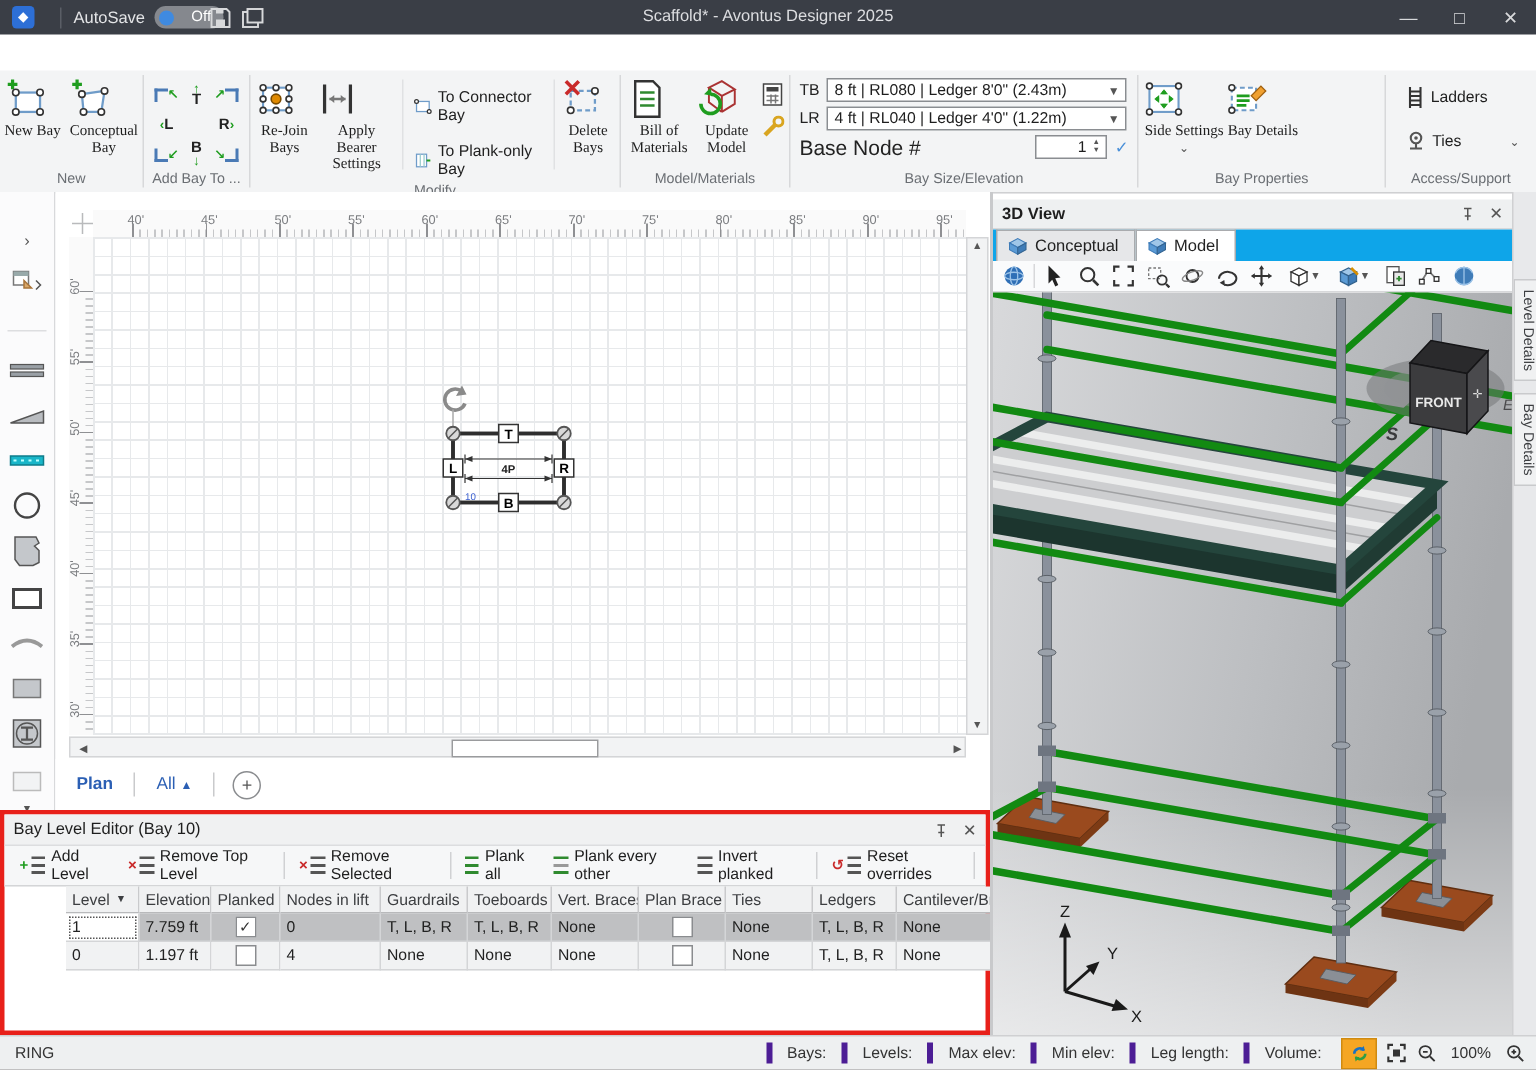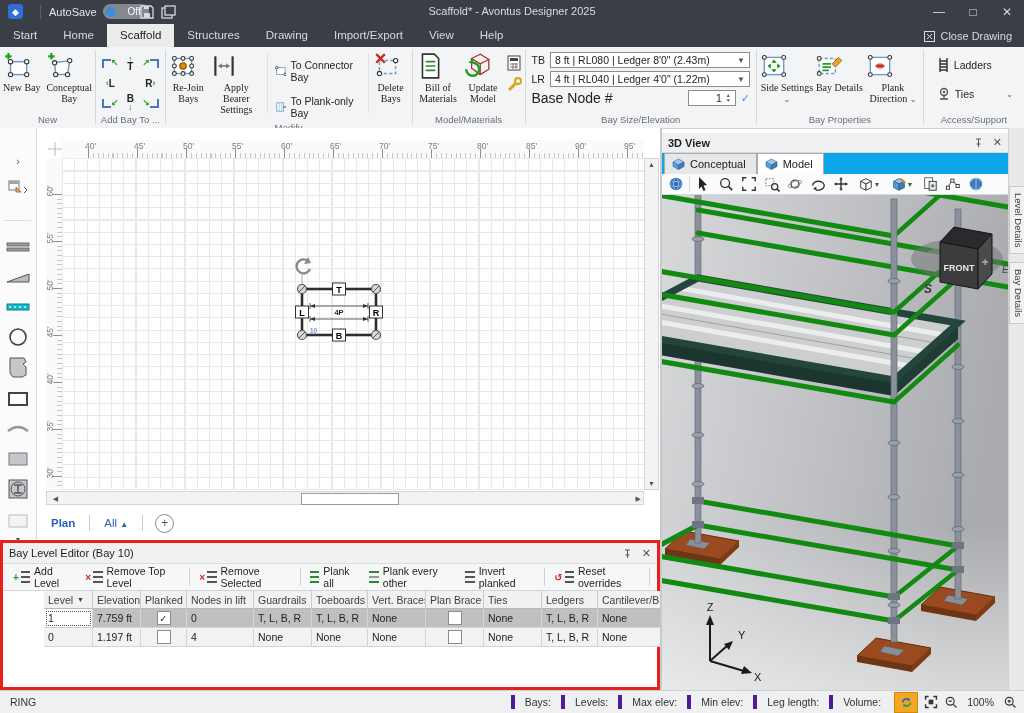--- a/index.html
+++ b/index.html
@@ -123,37 +123,20 @@
         <rect x="4" y="1" width="10" height="9" fill="#3a3e46" stroke="#d8d9db" stroke-width="1.3"></rect>
       </svg>
     <div class="title-center" style="top:5px">Scaffold* - Avontus Designer 2025</div>
     <div style="margin-left:auto;display:flex">
       <div class="winbtn">—</div>
       <div class="winbtn">□</div>
       <div class="winbtn">✕</div>
     </div>
   </div>
 
-  <div class="abs menubar">
-    <div class="mtab">Start</div>
-    <div class="mtab">Home</div>
-    <div class="mtab active">Scaffold</div>
-    <div class="mtab">Structures</div>
-    <div class="mtab">Drawing</div>
-    <div class="mtab">Import/Export</div>
-    <div class="mtab">View</div>
-    <div class="mtab">Help</div>
-    <div class="close-drawing">
-      <svg width="11" height="11" viewBox="0 0 11 11">
-          <rect x="0.5" y="0.5" width="10" height="10" fill="none" stroke="#d9dadd"></rect>
-          <path d="M3 3l5 5M8 3l-5 5" stroke="#d9dadd"></path>
-        </svg>
-      <span>Close Drawing</span>
-    </div>
-  </div>
 
   <div class="abs ribbon">
 
     <div class="rgroup" style="width:95px">
       <div class="rcontent">
         <div class="bigbtn">
           <svg class="ric" viewBox="0 0 26 26">
               <path d="M2 4h6M5 1v6" stroke="#1f9d1f" stroke-width="2"></path>
               <rect x="7" y="9" width="15" height="12" fill="#fff" stroke="#6f9cc9" stroke-width="1.4"></rect>
               <circle cx="7" cy="9" r="2" fill="#fff" stroke="#333"></circle>
@@ -370,34 +353,20 @@
         <div class="bigbtn" style="width:48px">
           <svg class="ric" viewBox="0 0 26 26">
               <rect x="3" y="6" width="15" height="14" fill="#fff" stroke="#6f9cc9" stroke-width="1.3" stroke-dasharray="3 2"></rect>
               <circle cx="3" cy="6" r="1.8" fill="#fff" stroke="#333"></circle>
               <circle cx="3" cy="20" r="1.8" fill="#fff" stroke="#333"></circle>
               <path d="M6 11h8M6 14h8M6 17h6" stroke="#1f9d1f" stroke-width="1.7"></path>
               <path d="M15 10l6-6 3 3-6 6z" fill="#f0a030" stroke="#a06010" stroke-width="0.8" transform="translate(0,1)"></path>
             </svg>
           <span>Bay Details</span>
         </div>
-        <div class="bigbtn" style="width:54px">
-          <svg class="ric" viewBox="0 0 26 26">
-              <rect x="4" y="5" width="18" height="16" fill="#fff" stroke="#6f9cc9" stroke-width="1.3"></rect>
-              <g fill="#fff" stroke="#333">
-                <circle cx="4" cy="5" r="1.8"></circle>
-                <circle cx="22" cy="5" r="1.8"></circle>
-                <circle cx="4" cy="21" r="1.8"></circle>
-                <circle cx="22" cy="21" r="1.8"></circle>
-              </g>
-              <path d="M9 13h8" stroke="#c33" stroke-width="2.4"></path>
-              <path d="M9 13l3.5-3v6zM17 13l-3.5-3v6z" fill="#c33"></path>
-            </svg>
-          <span><span>Plank Direction</span> <span class="chev">⌄</span></span>
-        </div>
       </div>
       <div class="rlabel">Bay Properties</div>
     </div>
     <div class="rsep"></div>
 
     <div class="rgroup" style="flex:1">
       <div class="rcontent" style="display:block;padding:8px 8px 0 10px">
         <div class="smrow" style="margin-bottom:10px">
           <svg width="13" height="16" viewBox="0 0 13 16">
               <path d="M3 1v14M10 1v14M3 4h7M3 7h7M3 10h7M3 13h7" stroke="#333" stroke-width="1.4" fill="none"></path>

